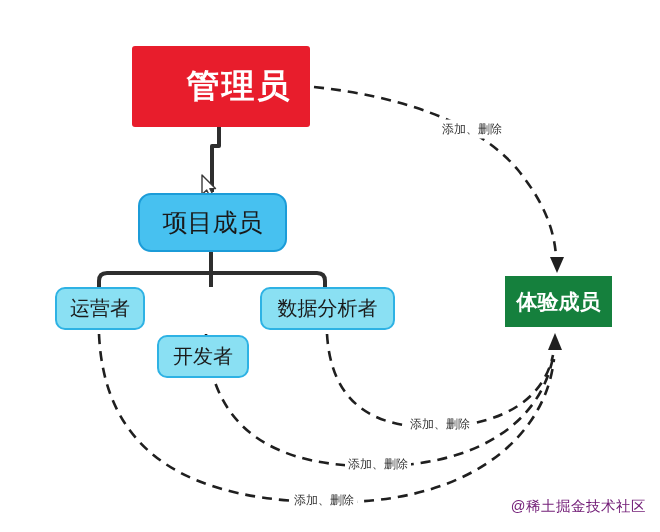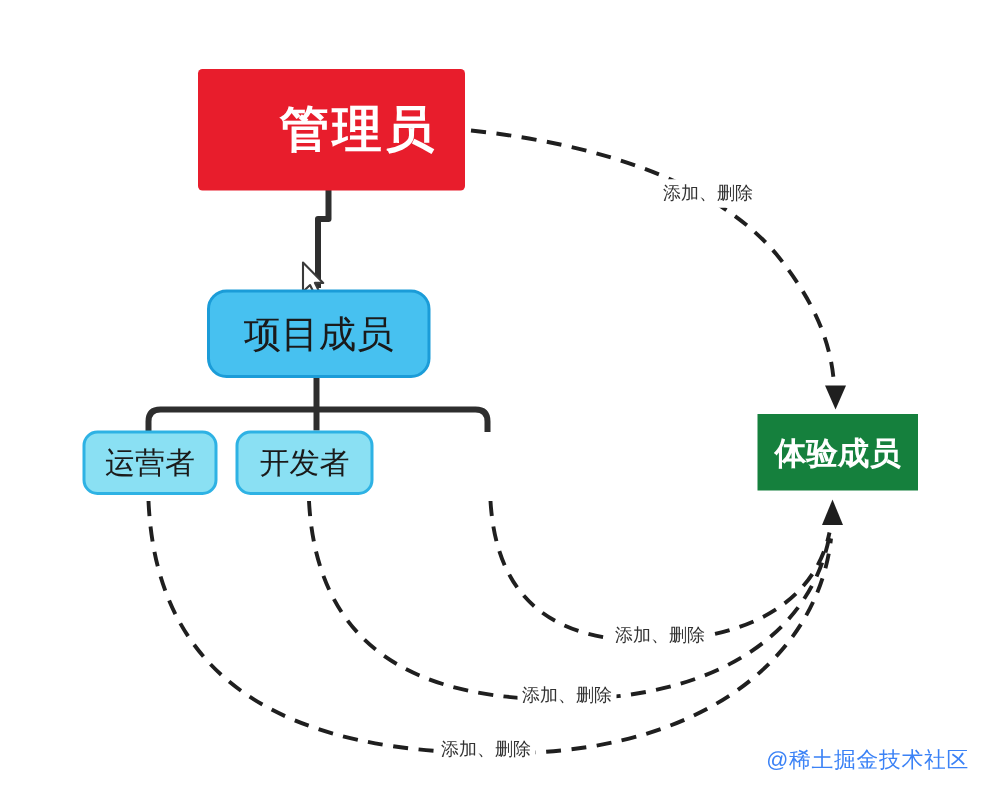--- a/index.html
+++ b/index.html
@@ -29,21 +29,21 @@
     left:138px;top:193px;width:149px;height:59px;
     background:#47C1F0;border:2.5px solid #1B9CD8;
     color:#1a1a1a;font-size:25px;border-radius:13px;
   }
   .role{
     background:#8AE0F3;border:2px solid #2EB2E4;
     color:#1a1a1a;font-size:20px;border-radius:10px;
     top:287px;height:43px;
   }
   .node-operator{left:55px;width:90px;}
-  .node-developer{left:157px;width:92px;}
+  .node-developer{left:157px;width:92px;margin-top:48px;}
   .node-analyst{left:260px;width:135px;font-size:20px;}
   .node-experience{
     left:505px;top:276px;width:107px;height:51px;
     background:#15803d;color:#ffffff;
     font-size:21px;font-weight:bold;border-radius:0;
   }
   .edge-label{
     position:absolute;
     transform:translate(-50%,-50%);
     background:#ffffff;
@@ -52,21 +52,21 @@
     padding:1px 3px;
     white-space:nowrap;
   }
   .lbl-top{left:472px;top:129px;}
   .lbl-inner{left:440px;top:424px;}
   .lbl-middle{left:378px;top:464px;}
   .lbl-outer{left:324px;top:500px;}
   .watermark{
     position:absolute;
     right:14px;top:497px;
-    color:#3b82f6;
+    color:#701a75;
     font-size:14.5px;
     letter-spacing:0.5px;
   }
 </style>
 </head>
 <body>
 
 <div class="canvas">
 
   <svg class="edges-layer" width="660" height="532" viewBox="0 0 660 532">
@@ -100,20 +100,23 @@
   </div>
 
   <div class="node role node-operator">
     <span>运营者</span>
   </div>
 
   <div class="node role node-developer">
     <span>开发者</span>
   </div>
 
+  <div class="node role node-analyst">
+    <span>数据分析者</span>
+  </div>
 
   <div class="node node-experience">
     <span>体验成员</span>
   </div>
 
   <span class="edge-label lbl-top">添加、删除</span>
   <span class="edge-label lbl-inner">添加、删除</span>
   <span class="edge-label lbl-middle">添加、删除</span>
   <span class="edge-label lbl-outer">添加、删除</span>
 

